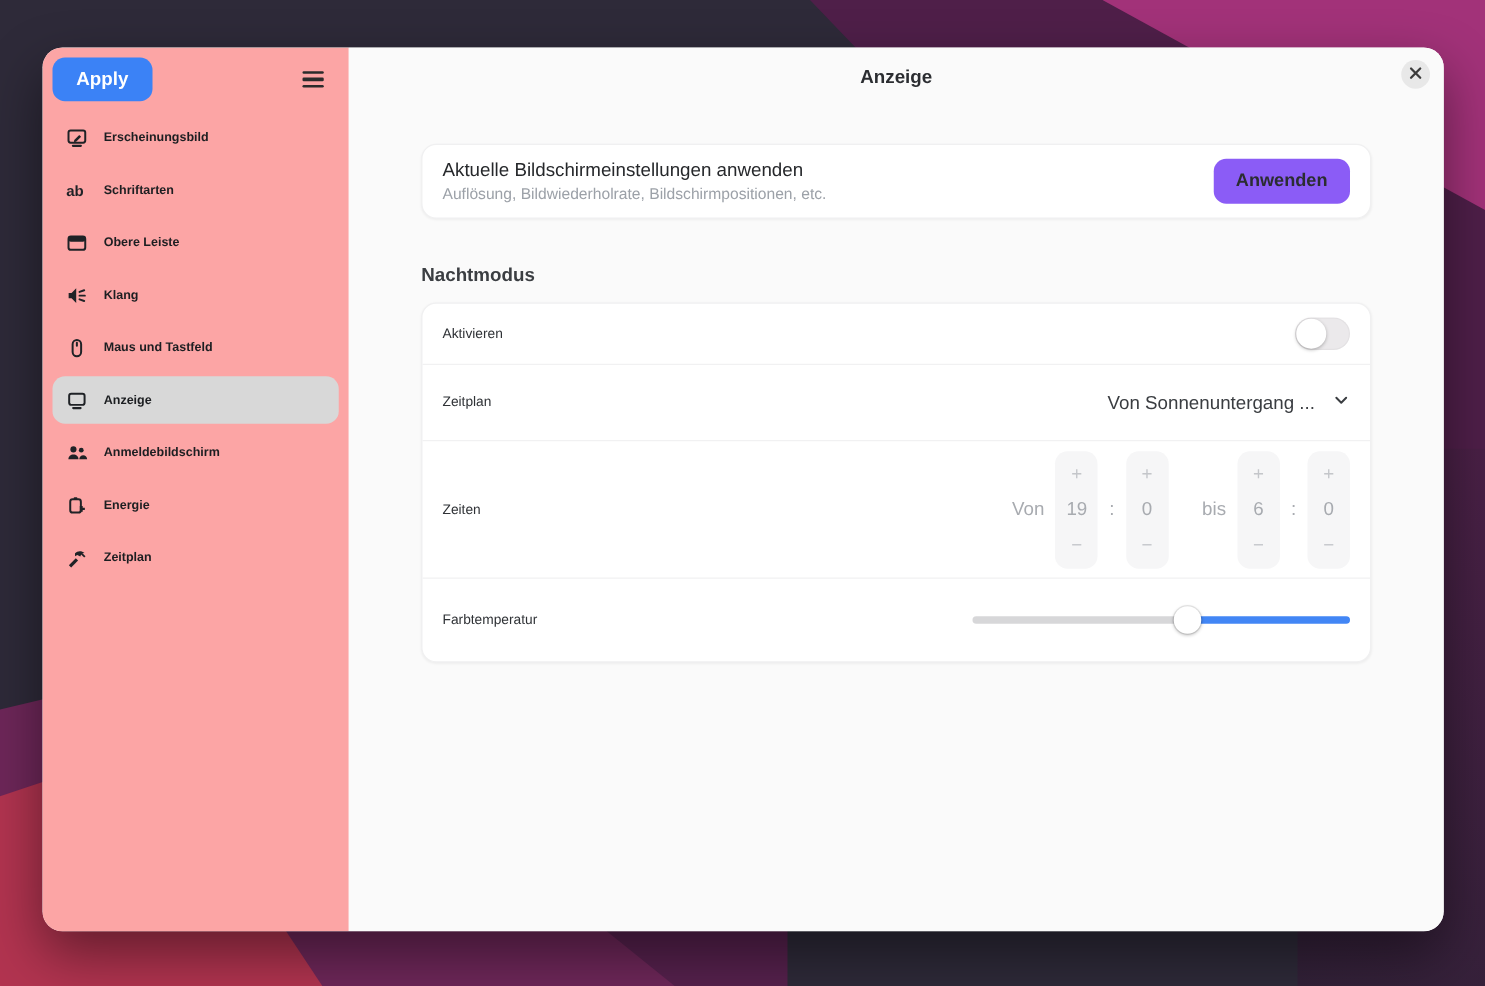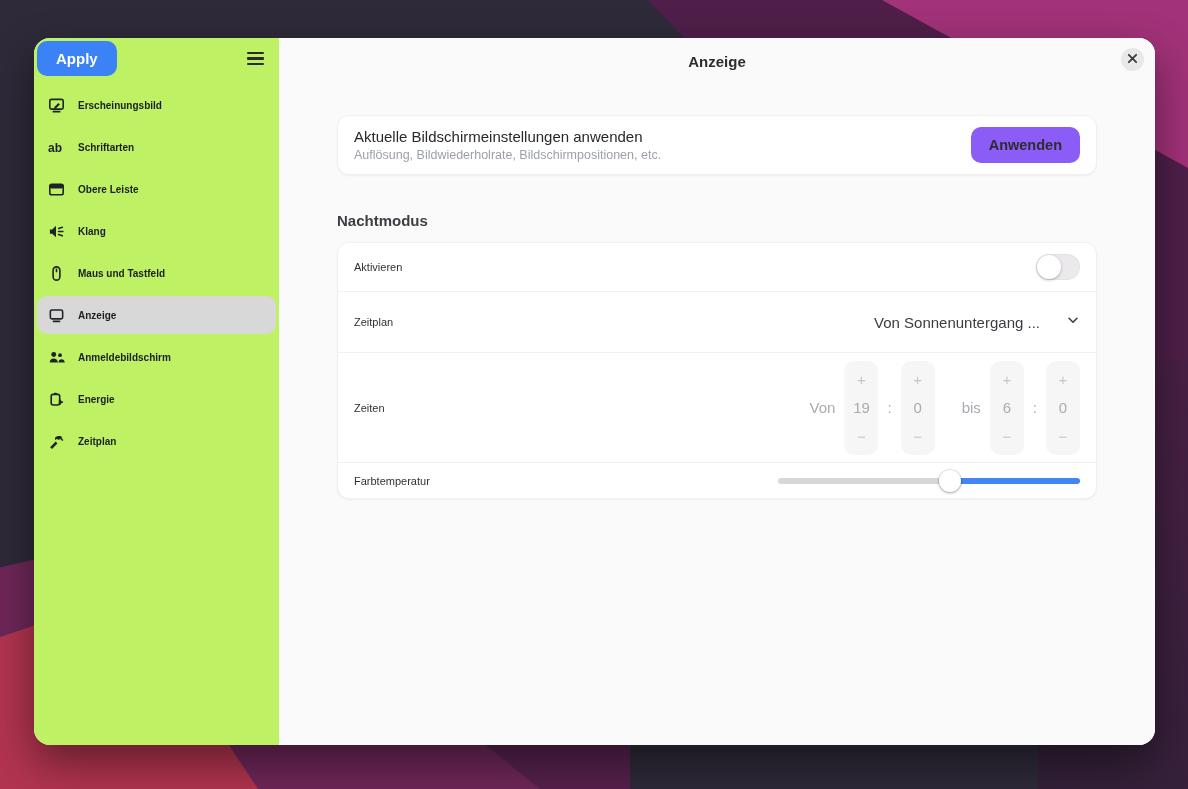--- a/index.html
+++ b/index.html
@@ -21,21 +21,21 @@
                   clip-path:polygon(0 18%,38% 0,100% 100%,0 100%); }
   .wp-crimson-bl { bottom:0; left:0; width:430px; height:195px; background:#b23450;
                    clip-path:polygon(0 22%,30% 0,60% 100%,0 100%); }
 
   
   .window { position:absolute; left:34px; top:38px; width:1121px; height:707px;
             border-radius:16px; display:flex; overflow:hidden;
             box-shadow:0 18px 44px rgba(0,0,0,.45); background:#fafafa; }
 
   
-  .sidebar { width:245px; flex:0 0 245px; background:#bef264; padding:3px; }
+  .sidebar { width:245px; flex:0 0 245px; background:#fca5a5; padding:8px; }
   .sidebar-top { display:flex; align-items:center; justify-content:space-between;
                  padding-right:8px; margin-bottom:10px; }
   .apply-btn { background:#3b82f6; color:#fff; border:none; border-radius:10px;
                padding:9px 19px; font-family:inherit; font-size:15px; font-weight:700; cursor:pointer; }
   .hamburger { display:flex; flex-direction:column; gap:3px; padding:4px; cursor:pointer; }
   .hamburger span { display:block; width:17px; height:2.4px; background:#2b2b2b; border-radius:1px; }
 
   .menu { display:flex; flex-direction:column; gap:4px; }
   .menu-item { display:flex; align-items:center; gap:13px; height:38px;
                padding:0 10px; border-radius:10px; cursor:pointer; }
@@ -62,31 +62,31 @@
   .anwenden-btn { background:#8b5cf6; border:none; border-radius:10px; padding:10px 18px;
                   font-family:inherit; font-size:14.5px; font-weight:700; color:#2b2d31; cursor:pointer; }
 
   .section-heading { margin:37px 0 13px; font-size:15px; font-weight:700; color:#3b3e42; }
 
   .night-card .row { display:flex; align-items:center; padding:0 16px; }
   .night-card .row + .row { border-top:1px solid #f1f1f2; }
   .row-activate { height:48px; }
   .row-schedule { height:61px; }
   .row-times { height:110px; }
-  .row-colortemp { height:36px; }
+  .row-colortemp { height:67px; }
   .row-label { flex:1; font-size:11px; color:#2f3236; }
 
   
   .toggle { position:relative; width:44px; height:26px; border-radius:13px;
             background:#ebe9eb; cursor:pointer; box-shadow:inset 0 0 0 1px rgba(0,0,0,.03); }
   .toggle-knob { position:absolute; top:1px; left:1px; width:24px; height:24px;
                  border-radius:50%; background:#fff; box-shadow:0 1px 3px rgba(0,0,0,.28); }
 
   
-  .dropdown { display:flex; align-items:center; gap:26px; cursor:pointer; }
+  .dropdown { display:flex; align-items:center; gap:14px; cursor:pointer; }
   .dropdown-value { font-size:15px; color:#3a3d41; }
   .dropdown svg { color:#3a3d41; }
 
   
   .times { display:flex; align-items:center; gap:9px; color:#a8abb0; }
   .times-word { font-size:15px; color:#a8abb0; }
   .times-group { display:flex; align-items:center; gap:9px; }
   .times-gap { width:9px; }
   .spinner { width:34px; display:flex; flex-direction:column; align-items:center;
              background:#f6f6f7; border-radius:10px; padding:5px 0; }

